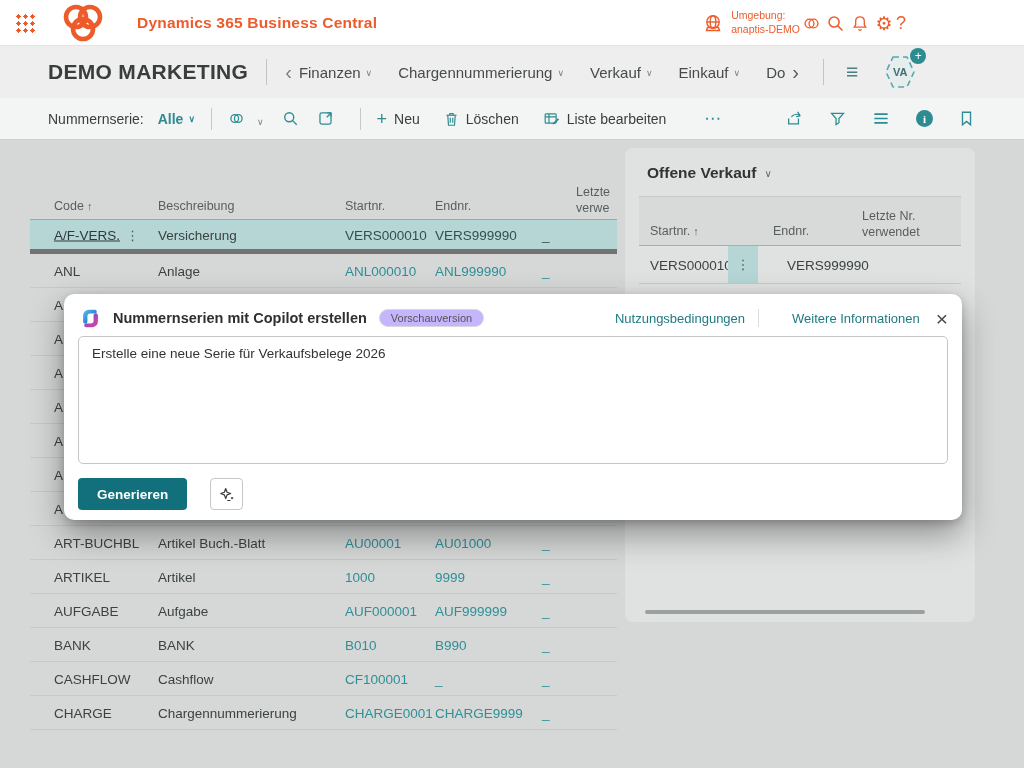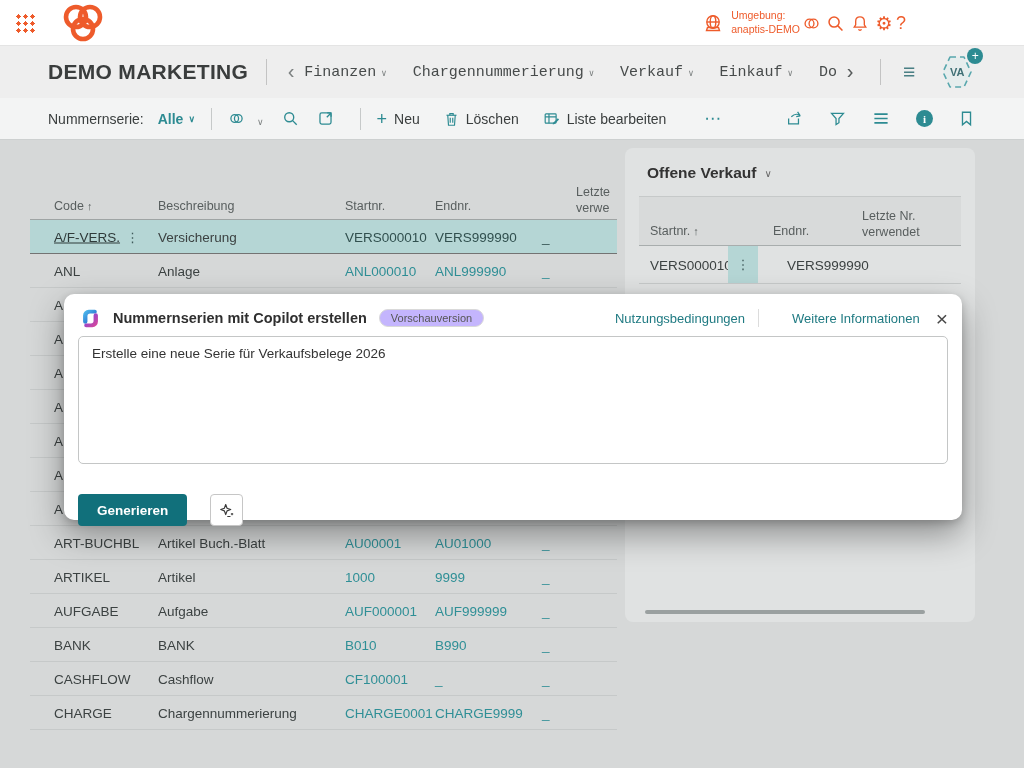--- a/index.html
+++ b/index.html
@@ -21,21 +21,21 @@
   .hdr-ic { display:flex; align-items:center; justify-content:center; width:24px; height:24px; cursor:pointer; }
   .help-q { color:#ee5b2b; font-size:18px; font-weight:400; cursor:pointer; }
   .gear-glyph { color:#ee5b2b; font-size:19px; }
 
   
   .nav-bar { position:absolute; left:0; top:46px; width:1024px; height:52px; background:#eeeeee;
              display:flex; align-items:center; }
   .company { margin-left:48px; font-size:21px; font-weight:700; color:#3a3d3d; letter-spacing:.3px; }
   .vdiv { width:1px; height:26px; background:#c3c3c3; margin:0 18px; }
   .nav-items { display:flex; align-items:center; gap:26px; color:#474b4b; font-size:15px; }
-  .nav-item { display:flex; align-items:center; cursor:pointer; white-space:nowrap;font-family:Liberation Mono, monospace; }
+  .nav-item { display:flex; align-items:center; cursor:pointer; white-space:nowrap; }
   .chev-back::before { content:"‹"; font-size:20px; color:#7c8080; margin-right:7px; }
   .chev-down::after { content:"∨"; font-size:9px; color:#7c8080; margin-left:5px; position:relative; top:1px; }
   .chev-right::after { content:"›"; font-size:20px; color:#565a5a; margin-left:7px; }
   .hamburger { font-size:21px; color:#4a7f84; cursor:pointer; margin:0 4px; }
   .avatar-wrap { position:relative; width:42px; height:40px; margin-left:18px; cursor:pointer; }
   .avatar-initials { position:absolute; left:0; top:2px; width:40px; height:36px; display:flex;
                      align-items:center; justify-content:center; font-size:11px; font-weight:700; color:#3f6f74; }
   .avatar-plus { position:absolute; right:-4px; top:-4px; width:16px; height:16px; border-radius:50%;
                  background:#2d8b92; color:#fff; display:flex; align-items:center; justify-content:center; }
   .avatar-plus::before { content:"+"; font-size:12px; line-height:1; }
@@ -68,21 +68,21 @@
   .th-last { left:546px; width:40px; bottom:4px; line-height:1.25; overflow:hidden; height:30px; }
   .sort-arrow { font-size:11px; margin-left:3px; color:#585e5e; }
 
   .trow { position:absolute; left:0; width:587px; height:34px; border-bottom:1px solid #c6c9c9;
           font-size:13.5px; cursor:pointer; }
   .tcell { position:absolute; top:50%; transform:translateY(-50%); white-space:nowrap; }
   .c-code { left:24px; color:#3c4242; }
   .c-desc { left:128px; color:#3c4242; }
   .c-start { left:315px; } .c-end { left:405px; } .c-last { left:512px; }
   .link { color:#2f8f96; }
-  .trow.sel { background:#b5d6d5; border-bottom:1px solid #737373; }
+  .trow.sel { background:#b5d6d5; border-bottom:5px solid #737373; }
   .trow.sel .c-code { text-decoration:underline; color:#2f3a3a; font-weight:400; }
   .trow.sel .link { color:#31504f; }
   .row-dots { position:absolute; left:96px; top:50%; transform:translateY(-50%); color:#3f5a5a; font-size:13px; cursor:pointer; }
   .row-dots::before { content:"⋮"; }
 
   
   .side-panel { position:absolute; left:625px; top:8px; width:350px; height:474px; background:#e0e2e2;
                 border-radius:8px; }
   .sp-title { position:absolute; left:22px; top:16px; font-size:15.5px; font-weight:700; color:#333;
               display:flex; align-items:center; cursor:pointer; }
@@ -111,21 +111,21 @@
   .dlg-badge { margin-left:12px; padding:2px 11px; border:1px solid #d9d9d9; border-radius:12px;
                background:#c4b5fd; font-size:11px; color:#555; white-space:nowrap; }
   .dlg-spacer { flex:1; }
   .dlg-link { color:#1f7a82; font-size:13px; cursor:pointer; white-space:nowrap;margin-left:20px; }
   .dlg-vdiv { width:1px; height:18px; background:#dcdcdc; margin:0 13px; }
   .dlg-close { margin-left:16px; font-size:21px; color:#484848; cursor:pointer; line-height:1; }
   .dlg-close::before { content:"×"; }
   .dlg-textarea { position:absolute; left:14px; right:14px; top:42px; height:128px; border:1px solid #c4c6c6;
                   border-radius:5px; background:#fff; resize:none; outline:none; padding:9px 13px;
                   font-family:"Liberation Sans", sans-serif; font-size:13.5px; color:#333; }
-  .dlg-actions { position:absolute; left:14px; top:200px; display:flex; gap:23px;border-radius:7px; }
+  .dlg-actions { position:absolute; left:14px; top:184px; display:flex; gap:23px;border-radius:7px; }
   .btn-generate { height:32px; padding:0 19px; background:#11707b; color:#fff; border:none; border-radius:4px;
                   font-family:"Liberation Sans", sans-serif; font-size:13.5px; font-weight:700; cursor:pointer; }
   .btn-guide { width:33px; height:32px; background:#fff; border:1px solid #c6c6c6; border-radius:4px;
                display:flex; align-items:center; justify-content:center; cursor:pointer; }
 
   svg { display:block; }
 </style>
 </head>
 <body>
 
@@ -135,20 +135,21 @@
     <div class="waffle"></div>
     <div class="brand-logo">
       <svg width="52" height="42" viewBox="0 0 52 42">
         <g fill="none" stroke="#ee5b2b" stroke-width="4.6">
           <circle cx="19" cy="15" r="10"></circle>
           <circle cx="33" cy="15" r="10"></circle>
           <circle cx="26" cy="27" r="10"></circle>
         </g>
       </svg>
     </div>
+    <div class="app-title">Dynamics 365 Business Central</div>
     <div class="hdr-right">
       <div class="env-group">
         <span class="hdr-ic">
           <svg width="22" height="22" viewBox="0 0 22 22" fill="none" stroke="#ee5b2b" stroke-width="1.4">
             <circle cx="11" cy="10" r="6.2"></circle>
             <ellipse cx="11" cy="10" rx="2.8" ry="6.2"></ellipse>
             <line x1="4.8" y1="10" x2="17.2" y2="10"></line>
             <path d="M5.5 15.5h11l1 3h-13z"></path>
           </svg>
         </span>

